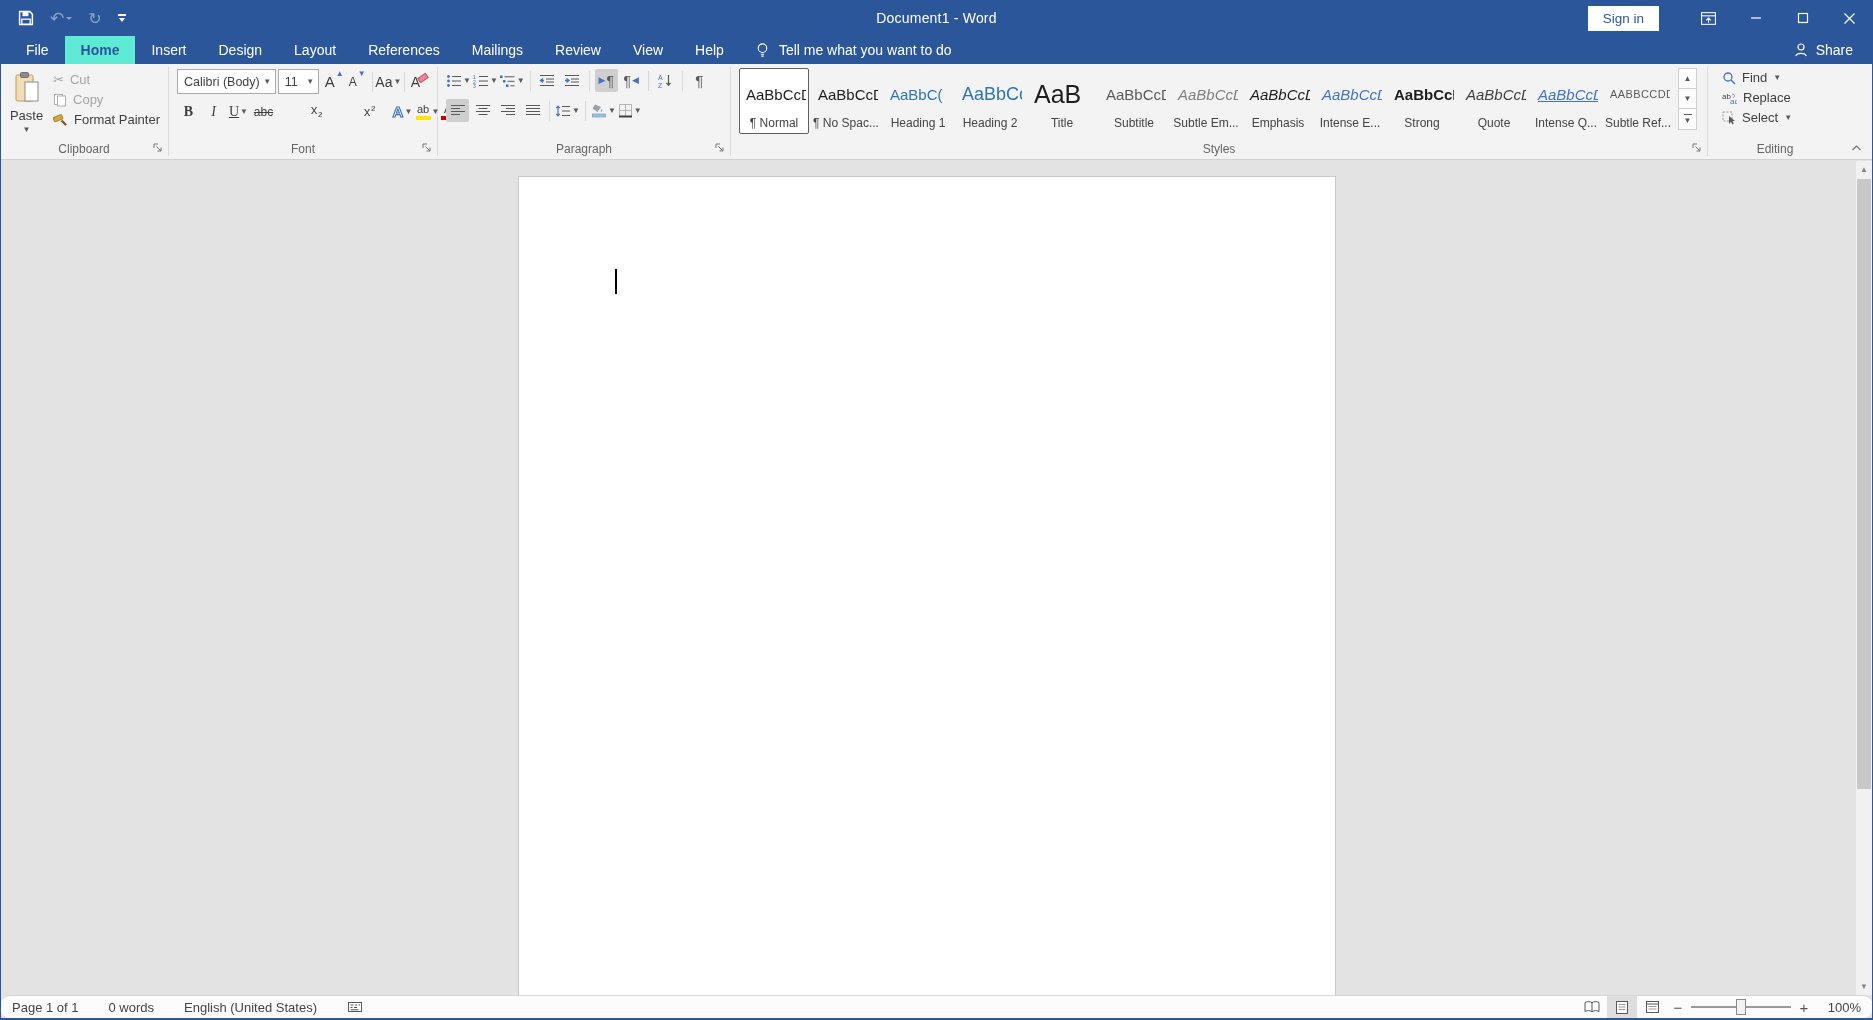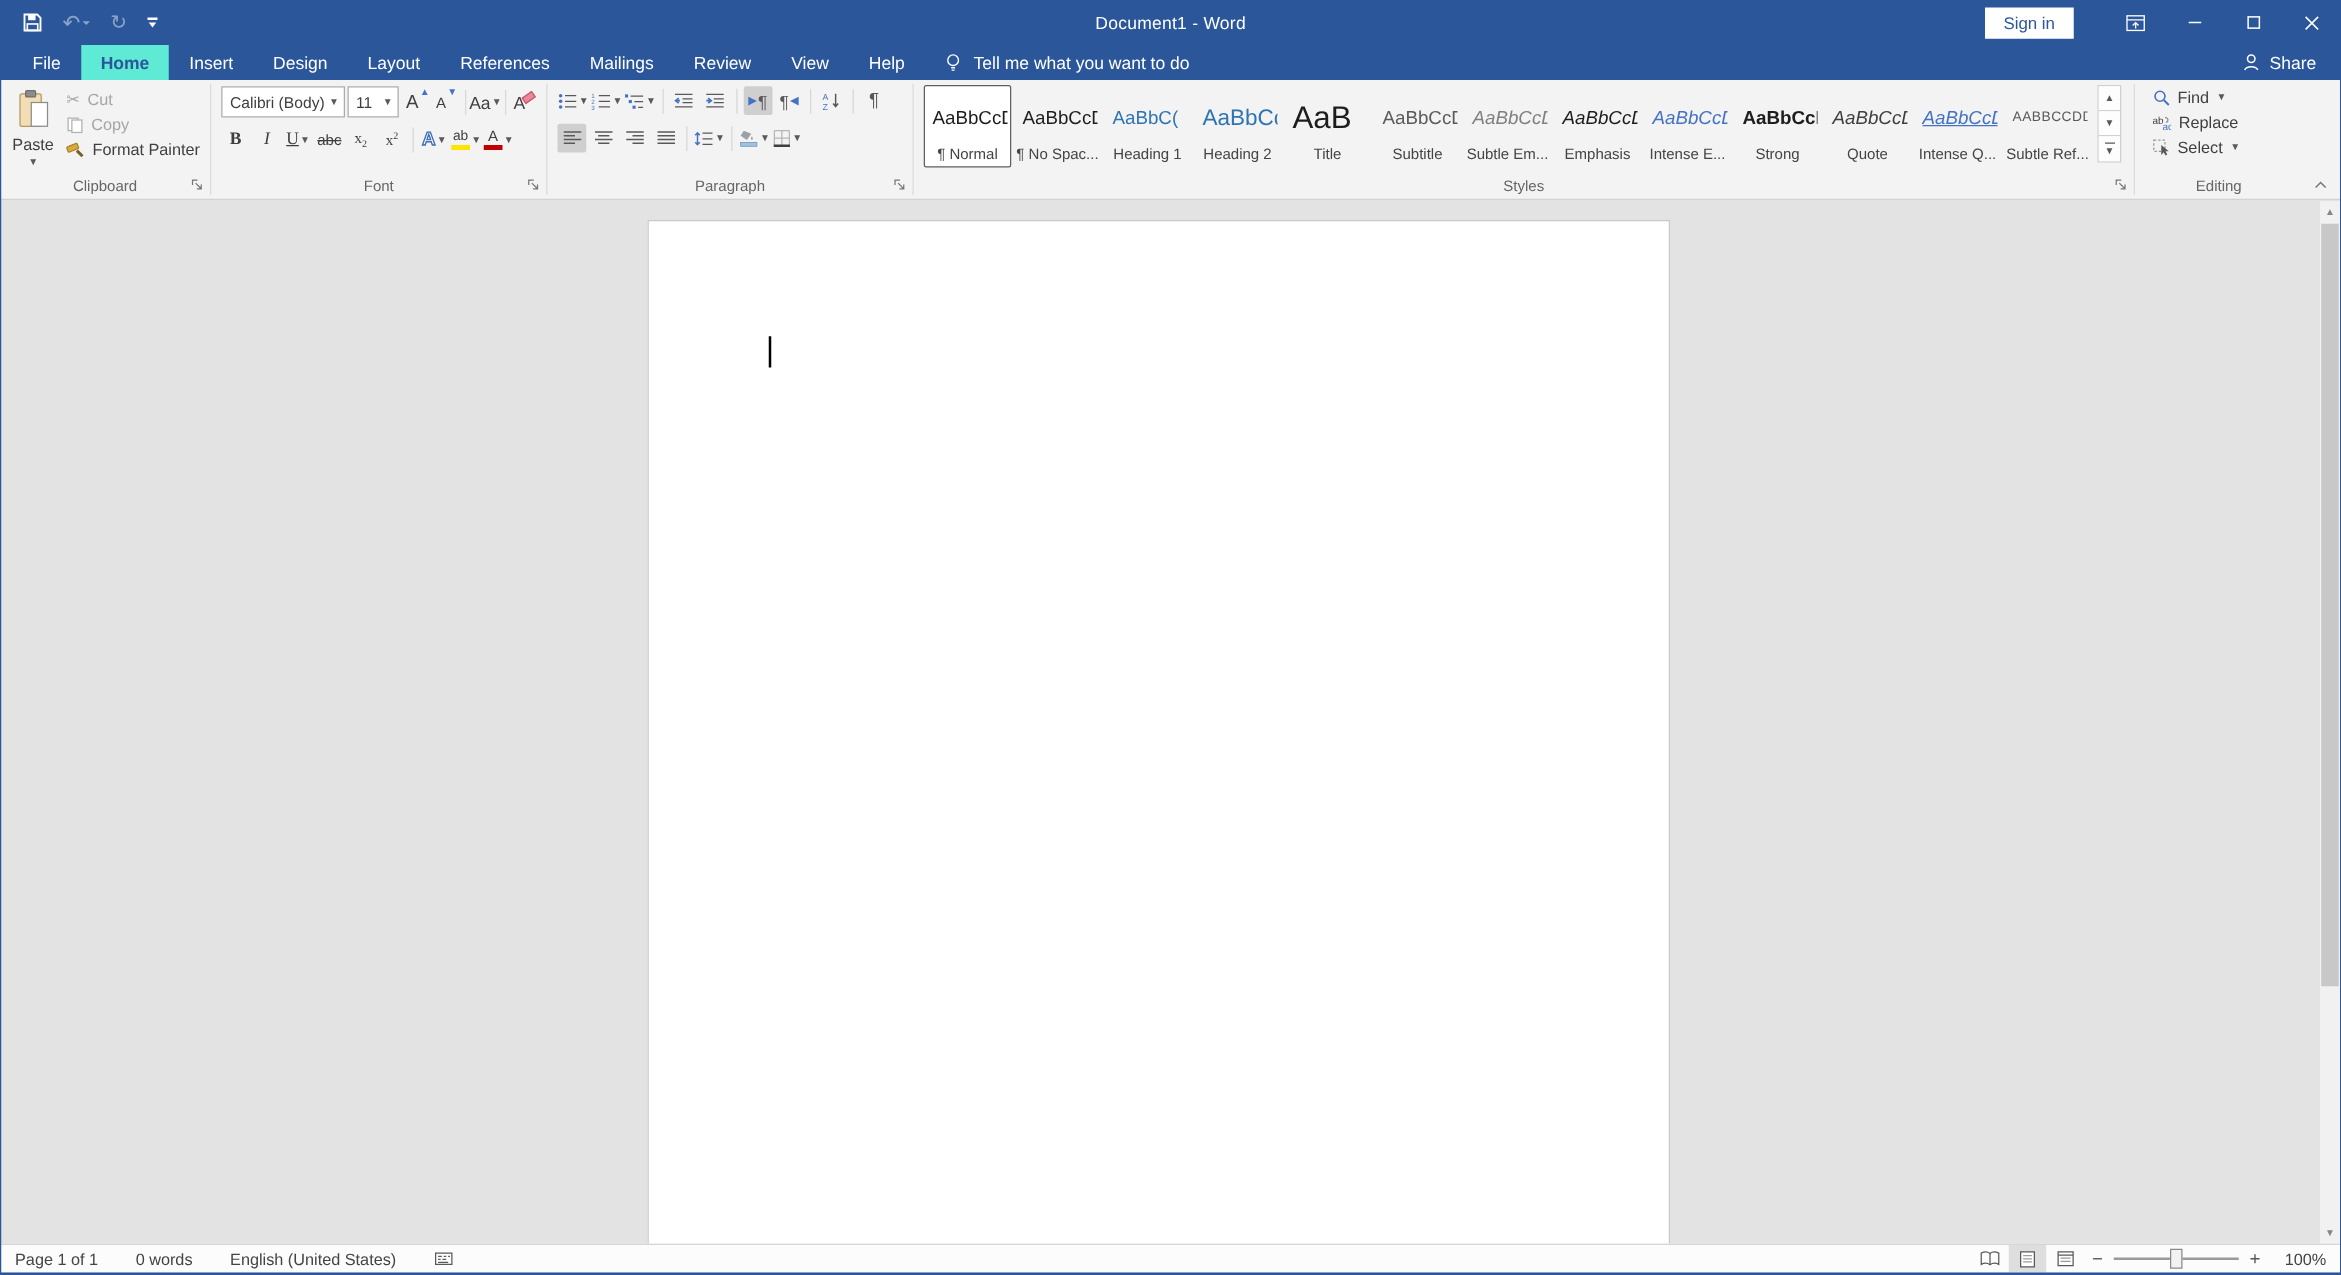--- a/index.html
+++ b/index.html
@@ -66,21 +66,21 @@
   .frow { display:flex; align-items:center; }
   .combo { height:25px; border:1px solid #ababab; background:#fff; display:flex; align-items:center; font-size:12.5px; padding-left:6px; }
   .combo .cval { flex:1; white-space:nowrap; overflow:hidden; }
   .combo .drop { width:15px; align-self:stretch; display:flex; align-items:center; justify-content:center; }
   .combo-name { width:100px; }
   .combo-size { width:42px; margin-left:2px; }
   .bold-g { font-weight:bold; font-size:14px; font-family:"Liberation Serif",serif; }
   .ital-g { font-style:italic; font-size:14px; font-family:"Liberation Serif",serif; }
   .und-g { text-decoration:underline; font-size:14px; font-family:"Liberation Serif",serif; }
   .strike-g { text-decoration:line-through; font-size:12px;text-align:center; }
-  .subsup { font-size:12px; font-family:Liberation Serif, serif; }
+  .subsup { font-size:12px; font-family:Liberation Mono, monospace;margin-left:28px; }
   .subsup sub,.subsup sup { font-size:8px; }
   .fx-a { color:#fff; -webkit-text-stroke:1.1px #3b6fb6; font-weight:bold; font-size:15px; }
   .stackicon { display:flex; flex-direction:column; align-items:center; line-height:1; }
   .stackicon .txt { font-size:11px; }
   .cbar { width:15px; height:4px; margin-top:1px; }
   .caret-up { color:#4472c4; font-size:8px; line-height:1; }
   .eraser { width:10px; height:6px; background:#e8889b; border:1px solid #c56; transform:rotate(-35deg); margin-left:-3px; margin-top:-8px; }
 
   
   .g-paragraph { width:292px; }
@@ -126,21 +126,21 @@
   .caret { position:absolute; left:96px; top:92px; width:2px; height:25px; background:#000; }
 
   
   .vscroll { position:absolute; top:161px; right:1px; width:16px; bottom:25px; background:#f1f1f1; z-index:30; }
   .vs-arrow { position:absolute; left:0; width:16px; height:17px; display:flex; align-items:center; justify-content:center; font-size:8px; color:#868686; }
   .vs-up { top:0; } .vs-down { bottom:0; }
   .vs-thumb { position:absolute; left:1px; width:14px; top:18px; height:610px; background:#c8c8c8; }
 
   
   .statusbar { position:absolute; left:0; right:0; bottom:2px; height:23px; background:#fcfcfc; border-top:1px solid #d6d6d6;
-    display:flex; align-items:center; font-size:13px; color:#444; z-index:40; }
+    display:flex; align-items:center; font-size:13px; color:#444; z-index:40;border-radius:10px; }
   .sb-left { display:flex; align-items:center; gap:30px; padding-left:12px; }
   .sb-item { display:flex; align-items:center; gap:6px; white-space:nowrap; }
   .sb-right { margin-left:auto; display:flex; align-items:center; padding-right:12px; }
   .view-btn { width:30px; height:22px; display:flex; align-items:center; justify-content:center; }
   .view-btn.active { background:#dedede; }
   .zoom-sign { width:22px; text-align:center; font-size:15px; color:#555; }
   .zoom-slider { position:relative; width:100px; height:22px; margin:0 2px; }
   .zs-track { position:absolute; left:0; right:0; top:10px; height:2px; background:#9a9a9a; }
   .zs-notch { position:absolute; left:49px; top:6px; width:2px; height:10px; background:#9a9a9a; }
   .zs-handle { position:absolute; left:45px; top:3px; width:10px; height:16px; background:#f2f2f2; border:1px solid #8a8a8a; }

